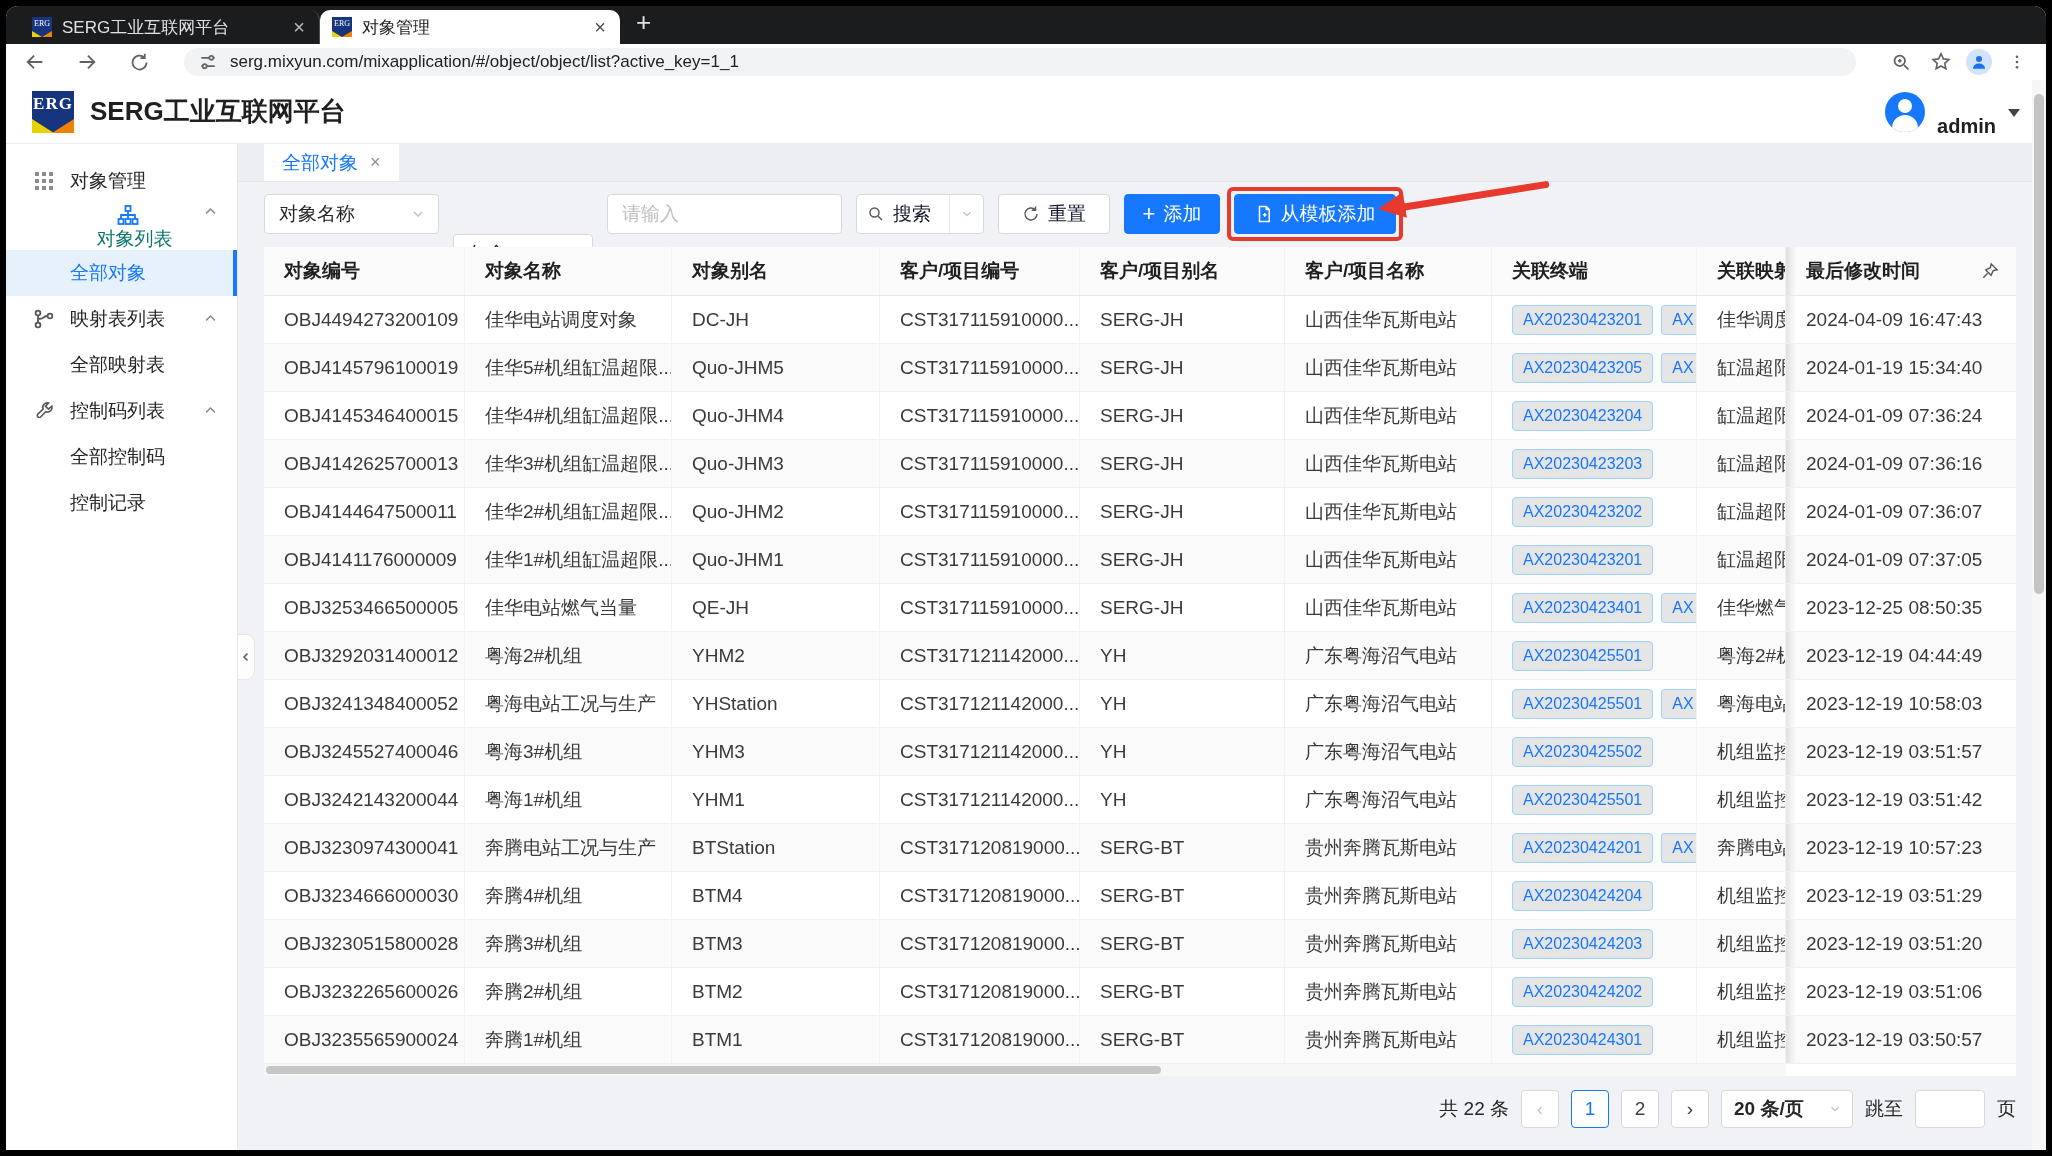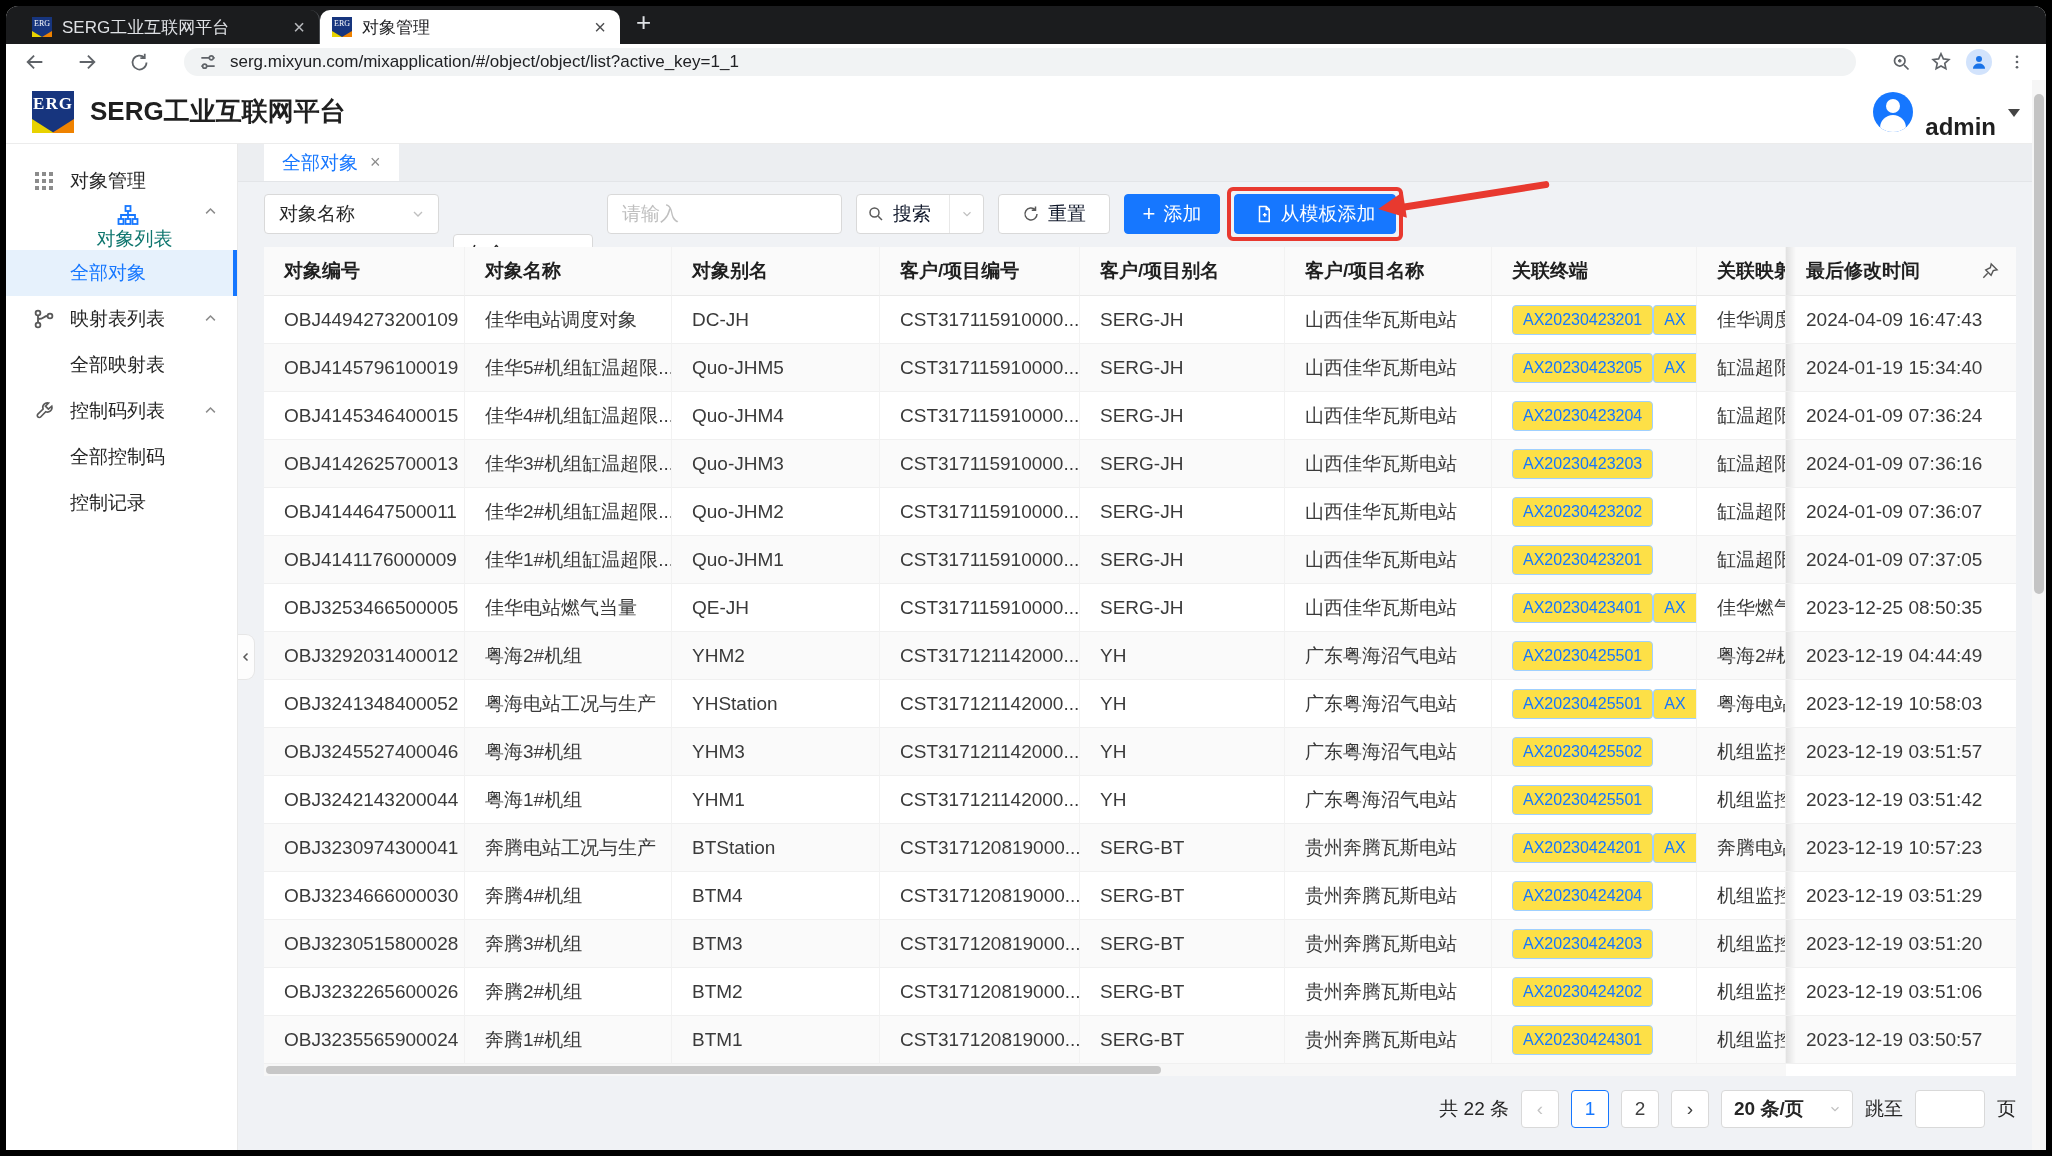--- a/index.html
+++ b/index.html
@@ -33,21 +33,21 @@
     font-family:"Liberation Serif", serif; font-weight:bold; font-size:17px; letter-spacing:1px; }
   .erg-logo::before { content:''; position:absolute; bottom:0; left:0;
     border-bottom:14px solid #e8d200; border-right:22px solid transparent; width:0; height:0; }
   .erg-logo::after { content:''; position:absolute; bottom:0; right:0;
     border-bottom:14px solid #ef8200; border-left:22px solid transparent; width:0; height:0; }
   .apptitle { font-size:26px; font-weight:bold; color:#1f1f1f; margin-left:16px; }
   .appheader-right { margin-left:auto; display:flex; align-items:center; gap:12px; }
   .user-avatar { width:40px; height:40px; border-radius:50%; background:#1677ff; position:relative; overflow:hidden; }
   .user-avatar i { position:absolute; left:50%; top:7px; width:14px; height:14px; background:#fff; border-radius:50%; transform:translateX(-50%); }
   .user-avatar b { position:absolute; left:50%; top:23px; width:26px; height:18px; background:#fff; border-radius:13px 13px 0 0; transform:translateX(-50%); }
-  .username { font-size:24px; font-weight:bold; color:#1f1f1f;margin-top:30px; }
+  .username { font-size:20px; font-weight:bold; color:#1f1f1f;margin-top:30px; }
   .user-caret { border-left:6px solid transparent; border-right:6px solid transparent; border-top:8px solid #444; margin-top:3px; }
 
   
   .appbody { position:relative; height:1006px; display:flex; }
   .sidebar { width:232px; background:#fff; border-right:1px solid #e9e9e9; padding-top:14px; flex:0 0 232px; }
   .side-item { height:46px; display:flex; align-items:center; padding-left:26px; color:#262626; font-size:19px; position:relative; cursor:pointer; }
   .side-item .sicon { width:24px; height:24px; margin-right:14px; display:flex; align-items:center; justify-content:center; }
   .side-item .scaret { position:absolute; right:18px; width:16px; height:16px; color:#8c8c8c; }
   .side-item.blue { color:#0f766e;flex-direction:column; }
   .side-item.child { padding-left:64px; }
@@ -87,22 +87,22 @@
   .tr { display:grid; grid-template-columns:201px 207px 208px 200px 205px 207px 205px 89px 230px; }
   .td, .th { height:48px; display:flex; align-items:center; padding-left:20px; font-size:19px; color:#3a3a3a;
     border-bottom:1px solid #f0f0f0; border-right:1px solid #f2f2f2; white-space:nowrap; overflow:hidden; position:relative; }
   .thead .th { height:49px; background:#fafafa; color:#1f1f1f; font-weight:bold; border-bottom:1px solid #e9e9e9; }
   .tr.even .td { background:#fafafa; }
   .td-pinned, .th-pinned { border-right:none; }
   .td-pinned::before, .th-pinned::before { content:''; position:absolute; left:0; top:0; bottom:0; width:10px;
     background:linear-gradient(to right, rgba(0,0,0,0.10), rgba(0,0,0,0)); }
   .th-pinned { justify-content:space-between; padding-right:16px; }
   .pin-ic { width:20px; height:20px; color:#555; flex:0 0 20px; }
-  .tag { display:inline-flex; align-items:center; height:30px; padding:0 10px; background:#fde047; border:1px solid #9fd0ff;
-    color:#1677ff; font-size:16px; border-radius:4px; flex:0 0 auto; }
+  .tag { display:inline-flex; align-items:center; height:30px; padding:0 10px; background:#e5e5e5; border:1px solid #9fd0ff;
+    color:#1677ff; font-size:16px; border-radius:4px; margin-right:8px; flex:0 0 auto; }
   .tag.clip { width:44px; overflow:hidden; border-right:none; border-radius:4px 0 0 4px; }
   .hscroll { height:12px; position:relative; background:#fff; }
   .hscroll .track { position:absolute; left:0; top:0; width:1522px; height:12px; background:#f7f7f7; }
   .hscroll .thumb { position:absolute; left:2px; top:2px; width:895px; height:8px; background:#c7c7c7; border-radius:4px; }
 
   
   .pagefoot { width:1778px; margin-top:14px; display:flex; align-items:center; justify-content:flex-end; gap:12px; font-size:19px; color:#262626; }
   .pg-total b { font-weight:normal; }
   .pg-btn { width:38px; height:38px; background:#fff; border:1px solid #d9d9d9; border-radius:4px; display:flex; align-items:center; justify-content:center; font-size:19px; color:#404040; cursor:pointer; }
   .pg-btn.disabled { color:#c4c4c4; }

